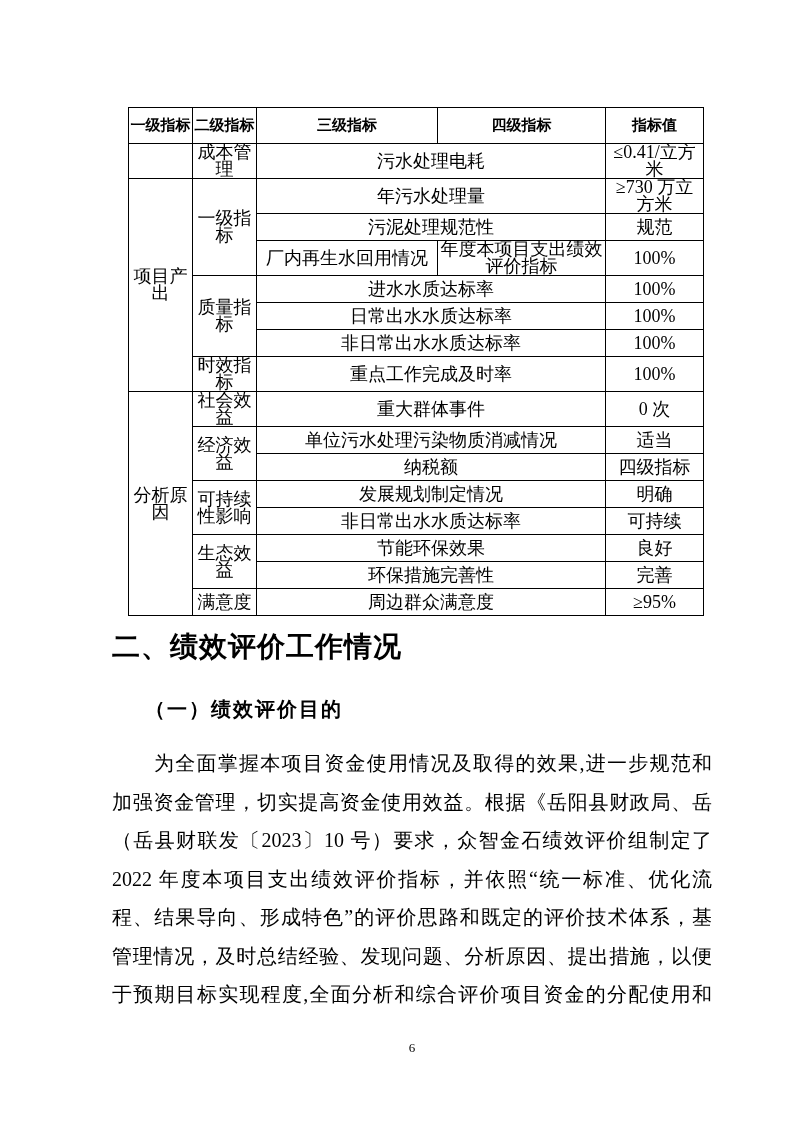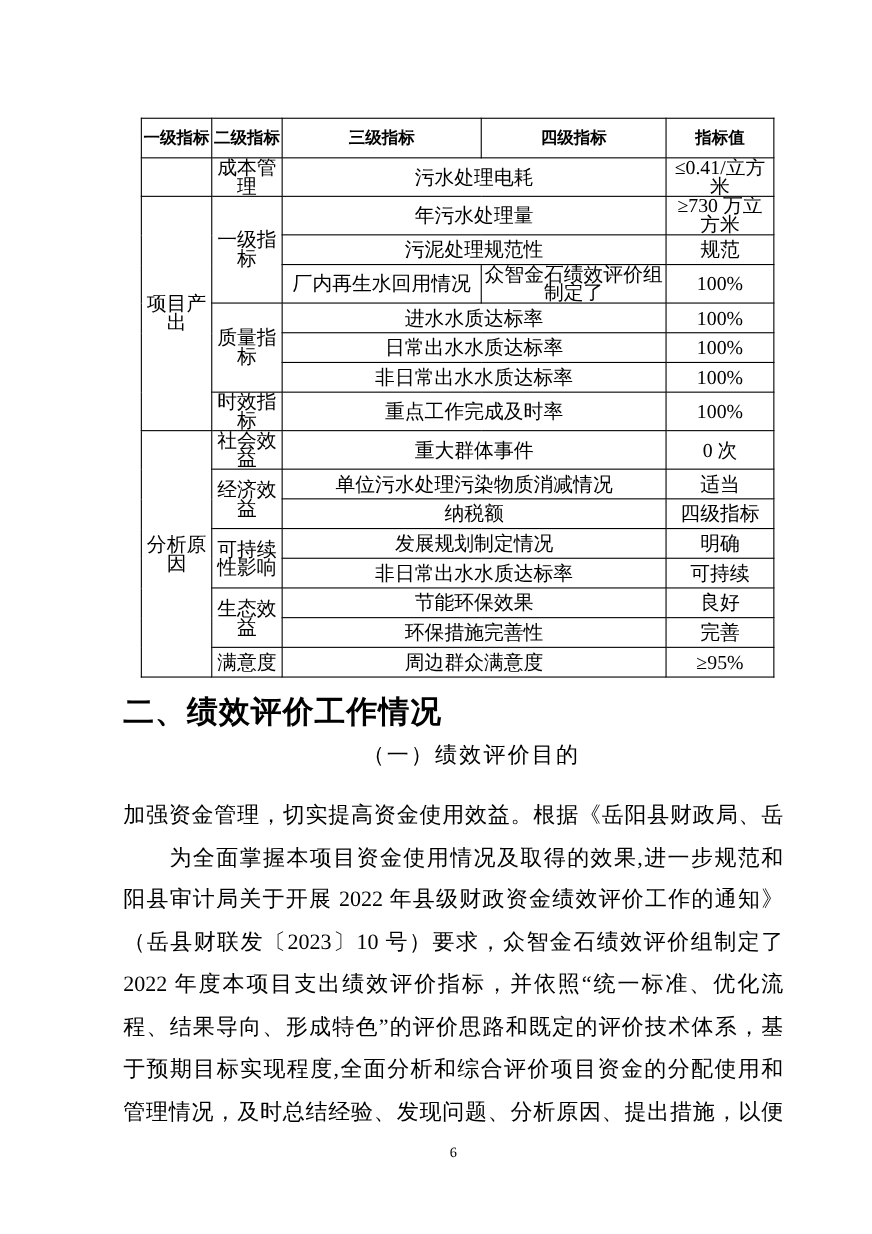--- a/index.html
+++ b/index.html
@@ -48,27 +48,26 @@
   .col-val { width: 98px; }
   .sec-heading {
     margin-top: 18px;
     font-family: "Liberation Sans", "DejaVu Sans", sans-serif;
     font-weight: bold;
     font-size: 28px;
     line-height: 26px;
     letter-spacing: 1px;
   }
   .sub-heading {
-    margin-top: 14px;
+    margin-top: 36px;
     margin-left: 33px;
-    font-weight: normal;
+    font-weight: bold;
     font-size: 20px;
     line-height: 26px;
     letter-spacing: 2px;
-    text-align: center;
   }
   .para {
     margin-top: 22px;
     font-size: 20px;
   }
   .para .line {
     width: 600px;
     height: 38.5px;
     line-height: 38.5px;
     text-align: justify;
@@ -119,21 +118,21 @@
         <td rowspan="3">一级指标</td>
         <td colspan="2">年污水处理量</td>
         <td>≥730 万立方米</td>
       </tr>
       <tr>
         <td colspan="2">污泥处理规范性</td>
         <td>规范</td>
       </tr>
       <tr>
         <td>厂内再生水回用情况</td>
-        <td>众智金石绩效评价组制定了</td>
+        <td>年度本项目支出绩效评价指标</td>
         <td>100%</td>
       </tr>
       <tr>
         <td rowspan="3">质量指标</td>
         <td colspan="2">进水水质达标率</td>
         <td>100%</td>
       </tr>
       <tr>
         <td colspan="2">日常出水水质达标率</td>
         <td>100%</td>
@@ -186,25 +185,24 @@
         <td>≥95%</td>
       </tr>
     </tbody>
   </table>
 
   <div class="sec-heading">二、绩效评价工作情况</div>
 
   <div class="sub-heading">（一）绩效评价目的</div>
 
   <div class="para">
+    <div class="line first">为全面掌握本项目资金使用情况及取得的效果,进一步规范和</div>
     <div class="line">加强资金管理，切实提高资金使用效益。根据《岳阳县财政局、岳</div>
-    <div class="line first">为全面掌握本项目资金使用情况及取得的效果,进一步规范和</div>
-    <div class="line">阳县审计局关于开展 2022 年县级财政资金绩效评价工作的通知》</div>
     <div class="line">（岳县财联发〔2023〕10 号）要求，众智金石绩效评价组制定了</div>
     <div class="line">2022 年度本项目支出绩效评价指标，并依照“统一标准、优化流</div>
     <div class="line">程、结果导向、形成特色”的评价思路和既定的评价技术体系，基</div>
+    <div class="line">管理情况，及时总结经验、发现问题、分析原因、提出措施，以便</div>
     <div class="line">于预期目标实现程度,全面分析和综合评价项目资金的分配使用和</div>
-    <div class="line">管理情况，及时总结经验、发现问题、分析原因、提出措施，以便</div>
   </div>
 
 </div>
 
 <div class="page-num">6</div>
 
 </body></html>

